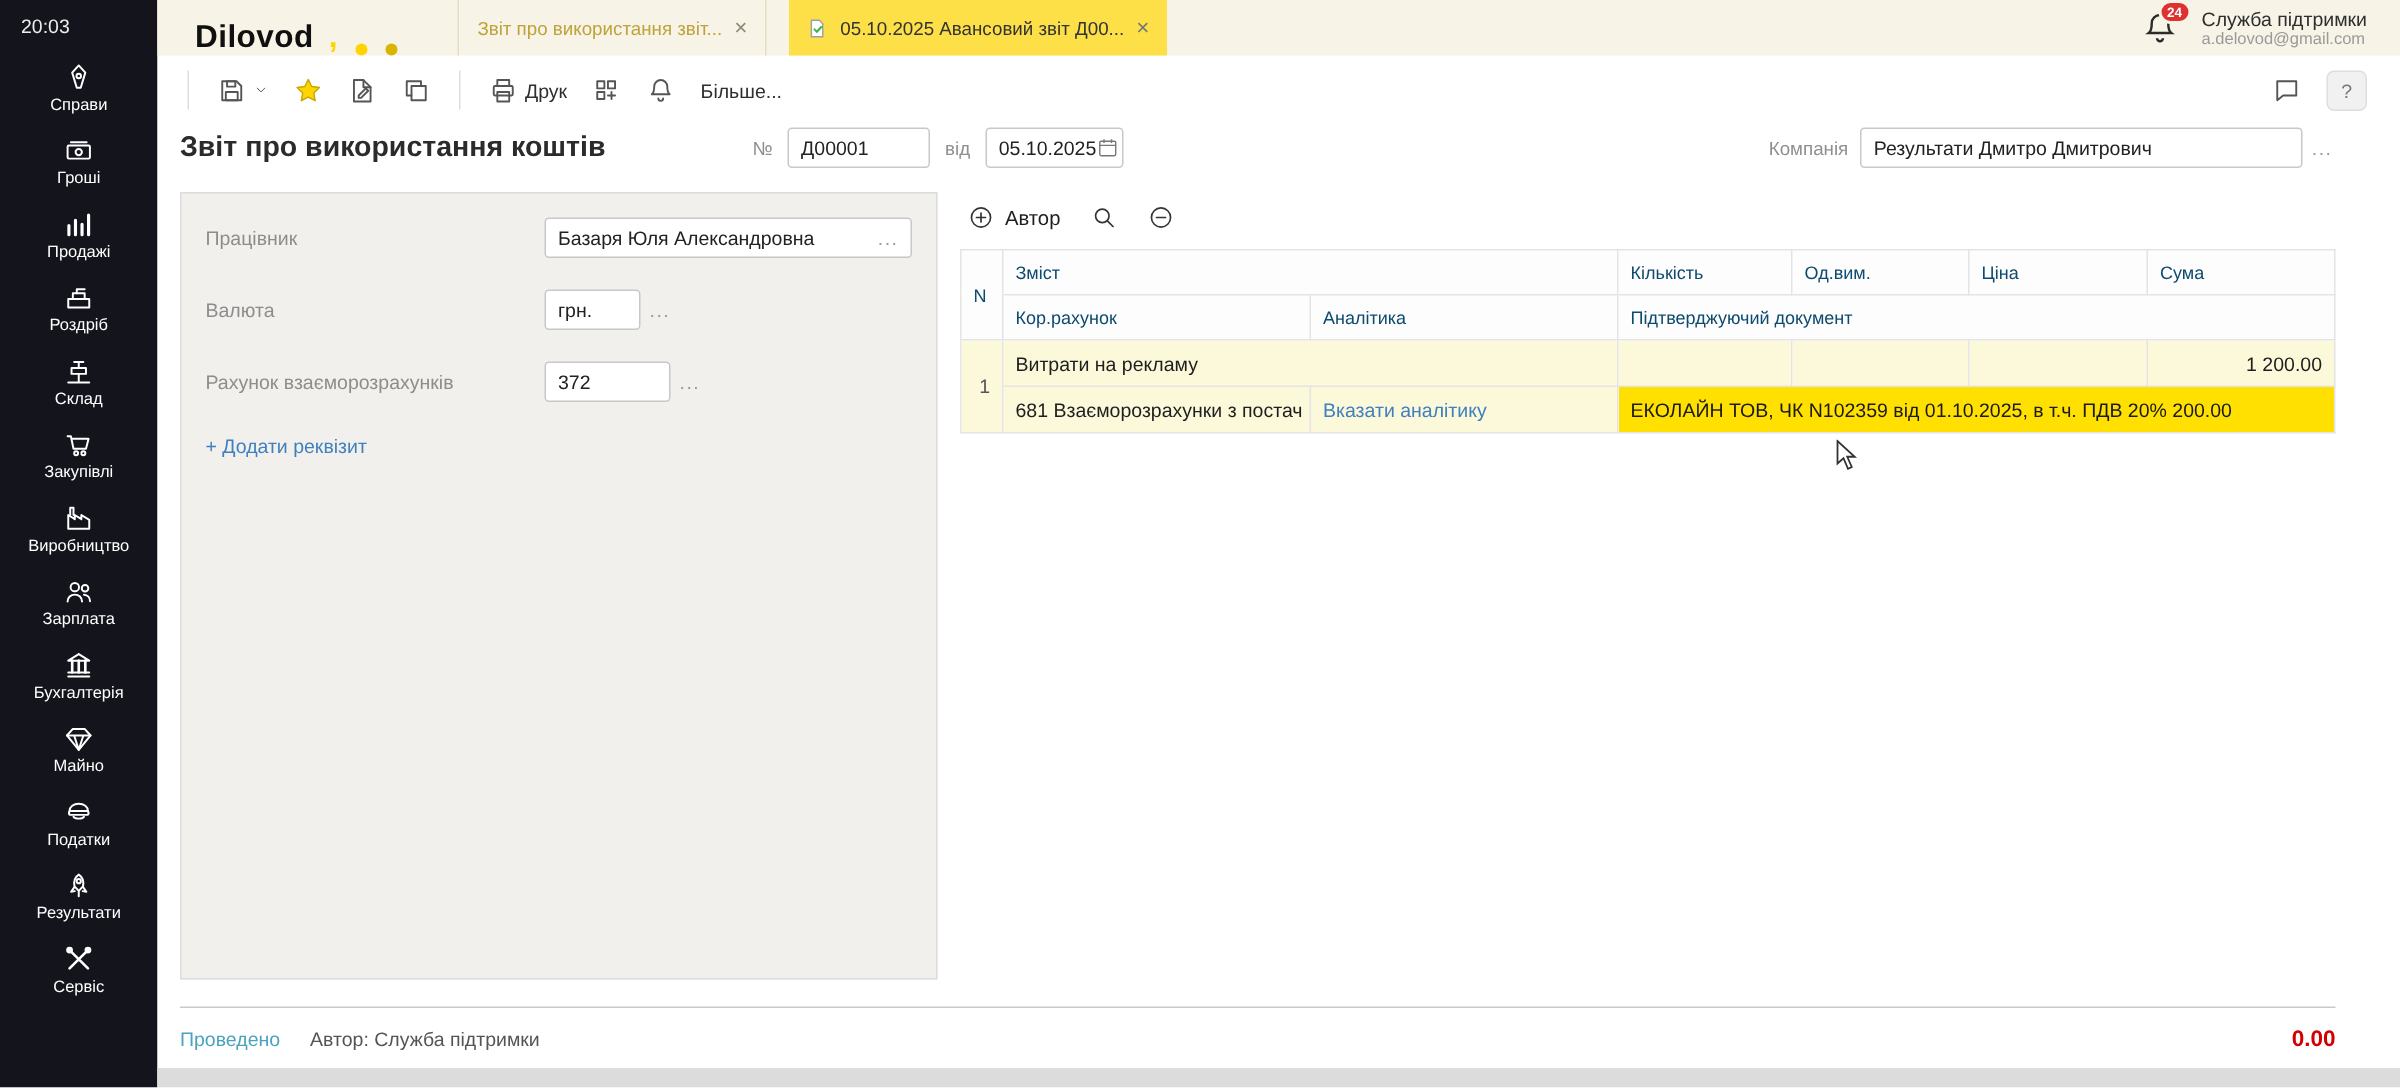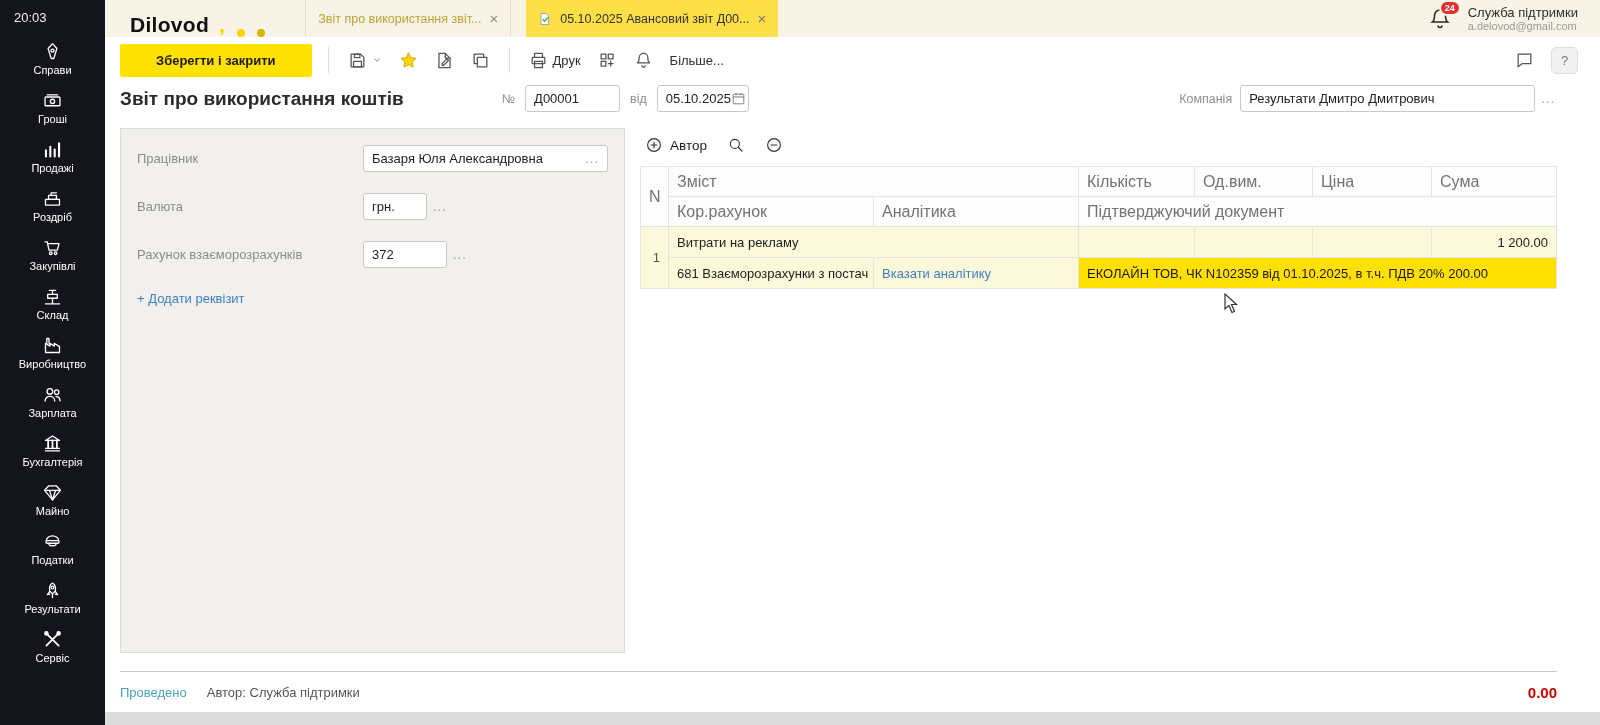--- a/index.html
+++ b/index.html
@@ -76,21 +76,21 @@
   .w-acc { width:84px; }
   .add-link { color:#4080bf; font-size:13px; cursor:pointer; text-decoration:none; }
 
   
   .table-panel { flex:1; min-width:0; display:flex; flex-direction:column; }
   .grid-toolbar { display:flex; align-items:center; gap:20px; height:34px; margin-bottom:4px; padding-left:5px; }
   .gt-btn { display:flex; align-items:center; gap:7px; cursor:pointer; font-size:13.5px; color:#1e1e1e; }
   .gt-btn svg { width:18px; height:18px; stroke:#333; fill:none; stroke-width:1.5; stroke-linecap:round; }
   table { border-collapse:collapse; width:100%; table-layout:fixed; font-size:13px; }
   th, td { border:1px solid #e4e4e4; padding:0 8px; height:30px; overflow:hidden; white-space:nowrap; text-overflow:clip; }
-  thead th { color:#737373; font-weight:normal; text-align:left; background:#fdfdfd; font-size:16px; }
+  thead th { color:#0c4a6e; font-weight:normal; text-align:left; background:#fdfdfd; font-size:12px; }
   tbody td { background:#fcf8da; color:#1e1e1e; height:31px; }
   td.cell-n { text-align:right; color:#555; }
   td.cell-sum { text-align:right; }
   td.cell-doc { background:#ffe000; color:#1a1a1a; }
   .analytics-link { color:#4080bf; cursor:pointer; }
 
   
   .footer-wrap { flex-shrink:0; margin:0 43px 0 15px; border-top:1px solid #c9c9c9; }
   .footer { height:40px; display:flex; align-items:center; gap:20px; }
   .status-link { color:#4aa3be; font-size:13px; cursor:pointer; }
@@ -133,33 +133,33 @@
     <div class="nav-item">
       <svg viewBox="0 0 24 24">
           <rect x="4" y="13" width="16" height="6.5"></rect>
           <rect x="7.5" y="8.5" width="9" height="4.5"></rect>
           <path d="M10.5 8.5v-3h6"></path>
         </svg>
       <span class="nav-label">Роздріб</span>
     </div>
     <div class="nav-item">
       <svg viewBox="0 0 24 24">
+          <path d="M4 20.5h16 M12 20.5V14"></path>
+          <rect x="6.5" y="9.5" width="11" height="4.5"></rect>
+          <path d="M12 9.5V5 M8.5 5h7"></path>
+        </svg>
+      <span class="nav-label">Склад</span>
+    </div>
+    <div class="nav-item">
+      <svg viewBox="0 0 24 24">
           <path d="M3.5 5.5H6l2 9.5h9.5l2-7.5H7"></path>
           <circle cx="10" cy="18.5" r="1.5"></circle>
           <circle cx="15.5" cy="18.5" r="1.5"></circle>
         </svg>
       <span class="nav-label">Закупівлі</span>
-    </div>
-    <div class="nav-item">
-      <svg viewBox="0 0 24 24">
-          <path d="M4 20.5h16 M12 20.5V14"></path>
-          <rect x="6.5" y="9.5" width="11" height="4.5"></rect>
-          <path d="M12 9.5V5 M8.5 5h7"></path>
-        </svg>
-      <span class="nav-label">Склад</span>
     </div>
     <div class="nav-item">
       <svg viewBox="0 0 24 24">
           <path d="M4 20V9.5l5 3.2V9.5l5 3.2V9.5l6 3.8V20z"></path>
           <path d="M5.5 9.5V4h2.5v5.5"></path>
         </svg>
       <span class="nav-label">Виробництво</span>
     </div>
     <div class="nav-item">
       <svg viewBox="0 0 24 24">
@@ -242,21 +242,20 @@
           <span class="badge">24</span>
         </div>
         <div class="user-info">
           <div class="user-name">Служба підтримки</div>
           <div class="user-email">a.delovod@gmail.com</div>
         </div>
       </div>
     </div>
 
     <div class="toolbar">
-      <button class="btn-primary">Зберегти і закрити</button>
       <div class="tb-divider"></div>
       <div class="tb-icon">
         <svg viewBox="0 0 24 24">
             <path d="M4 4h12l4 4v12H4z"></path>
             <rect x="8" y="4" width="7" height="4.5"></rect>
             <rect x="7" y="13" width="10" height="7"></rect>
           </svg>
         <svg class="chev" viewBox="0 0 24 24">
             <path d="M6 9l6 6 6-6"></path>
           </svg>

